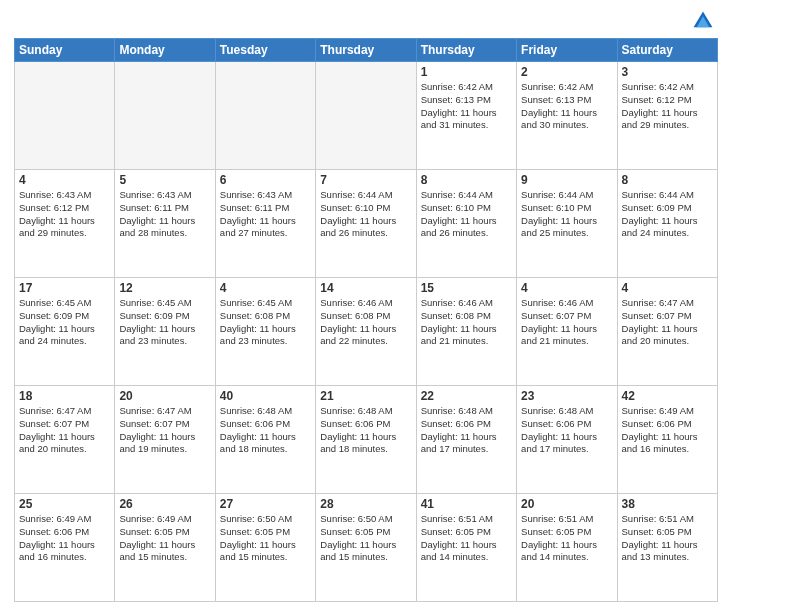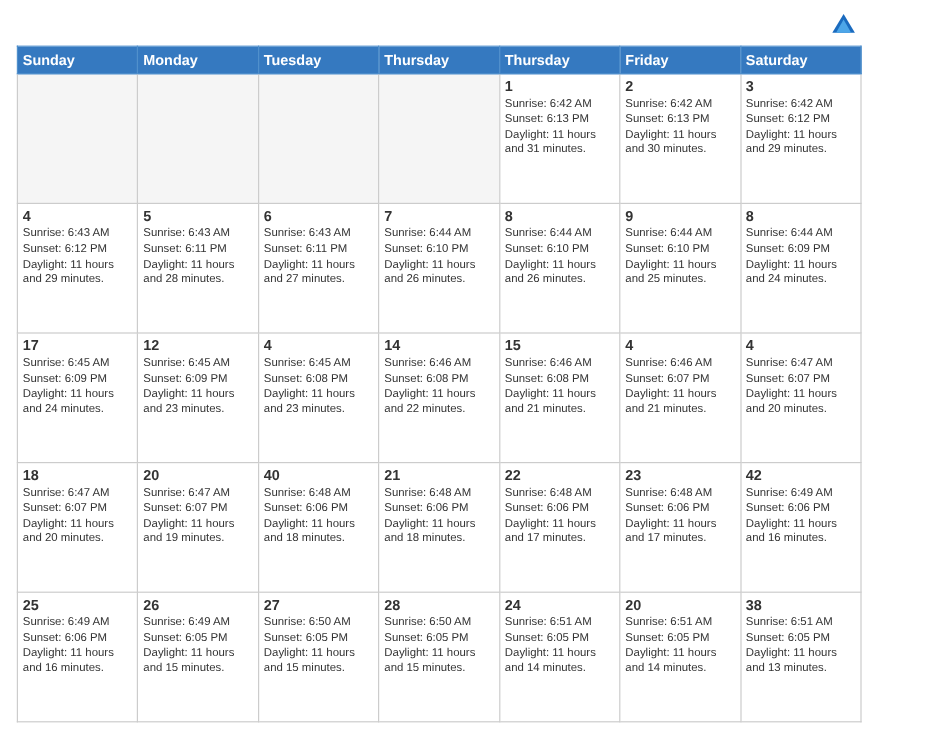--- a/index.html
+++ b/index.html
@@ -337,21 +337,21 @@
 and 15 minutes.</div>
           </td>
           <td>
             <span class="day-number">28</span>
             <div class="day-info" style="white-space: pre-line;">Sunrise: 6:50 AM
 Sunset: 6:05 PM
 Daylight: 11 hours
 and 15 minutes.</div>
           </td>
           <td>
-            <span class="day-number">24</span>
+            <span class="day-number">41</span>
             <div class="day-info" style="white-space: pre-line;">Sunrise: 6:51 AM
 Sunset: 6:05 PM
 Daylight: 11 hours
 and 14 minutes.</div>
           </td>
           <td>
             <span class="day-number">20</span>
             <div class="day-info" style="white-space: pre-line;">Sunrise: 6:51 AM
 Sunset: 6:05 PM
 Daylight: 11 hours

